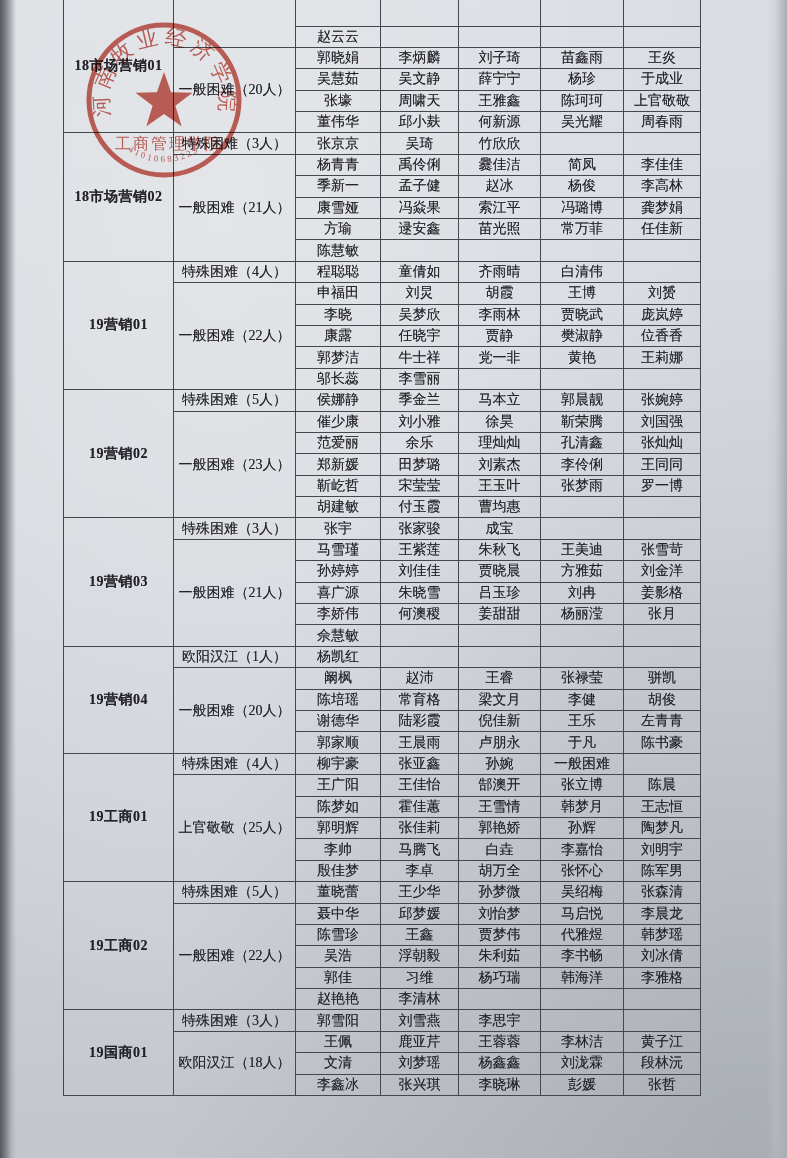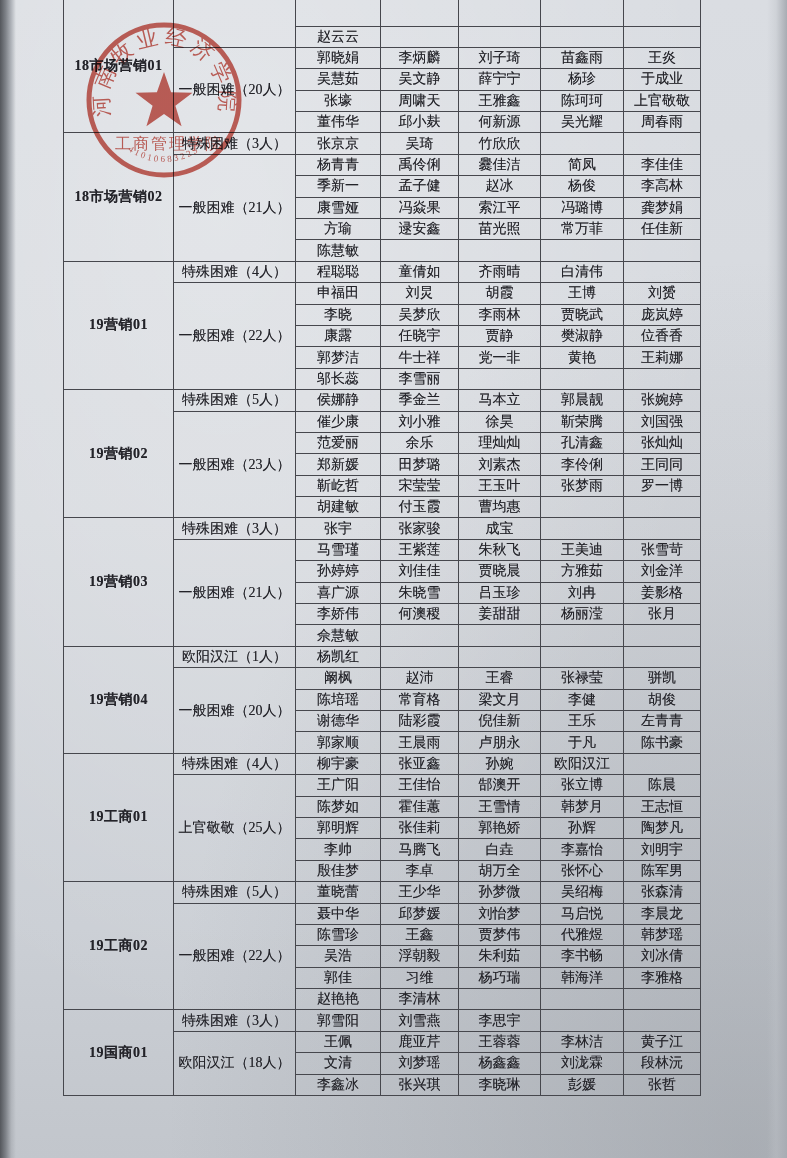--- a/index.html
+++ b/index.html
@@ -322,21 +322,21 @@
         <td class="nm">卢朋永</td>
         <td class="nm">于凡</td>
         <td class="nm">陈书豪</td>
       </tr>
       <tr>
         <td class="cls" rowspan="6">19工商01</td>
         <td class="cat" rowspan="1">特殊困难（4人）</td>
         <td class="nm">柳宇豪</td>
         <td class="nm">张亚鑫</td>
         <td class="nm">孙婉</td>
-        <td class="nm">欧阳汉江</td>
+        <td class="nm">一般困难</td>
         <td class="nm"></td>
       </tr>
       <tr>
         <td class="cat" rowspan="5">上官敬敬（25人）</td>
         <td class="nm">王广阳</td>
         <td class="nm">王佳怡</td>
         <td class="nm">郜澳开</td>
         <td class="nm">张立博</td>
         <td class="nm">陈晨</td>
       </tr>

